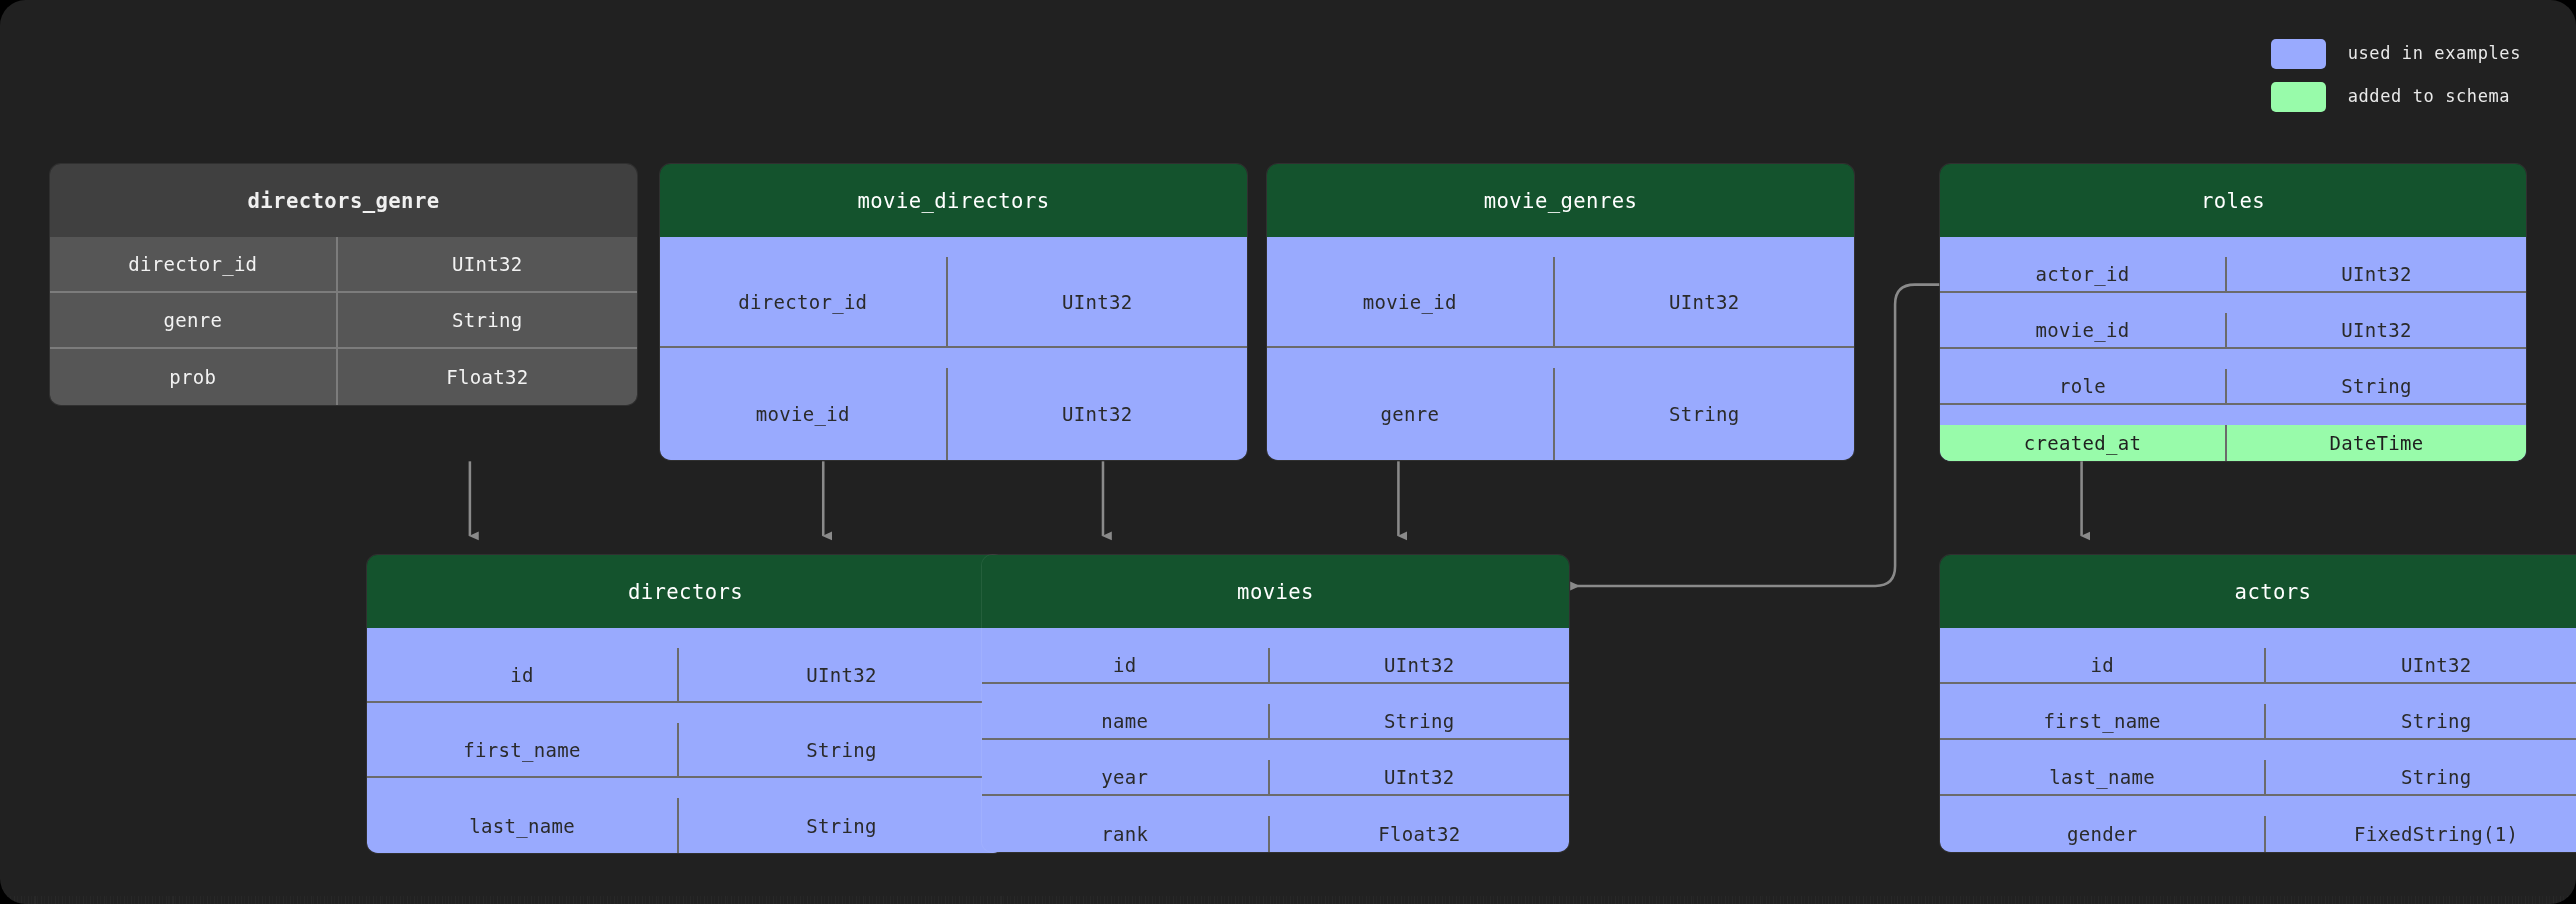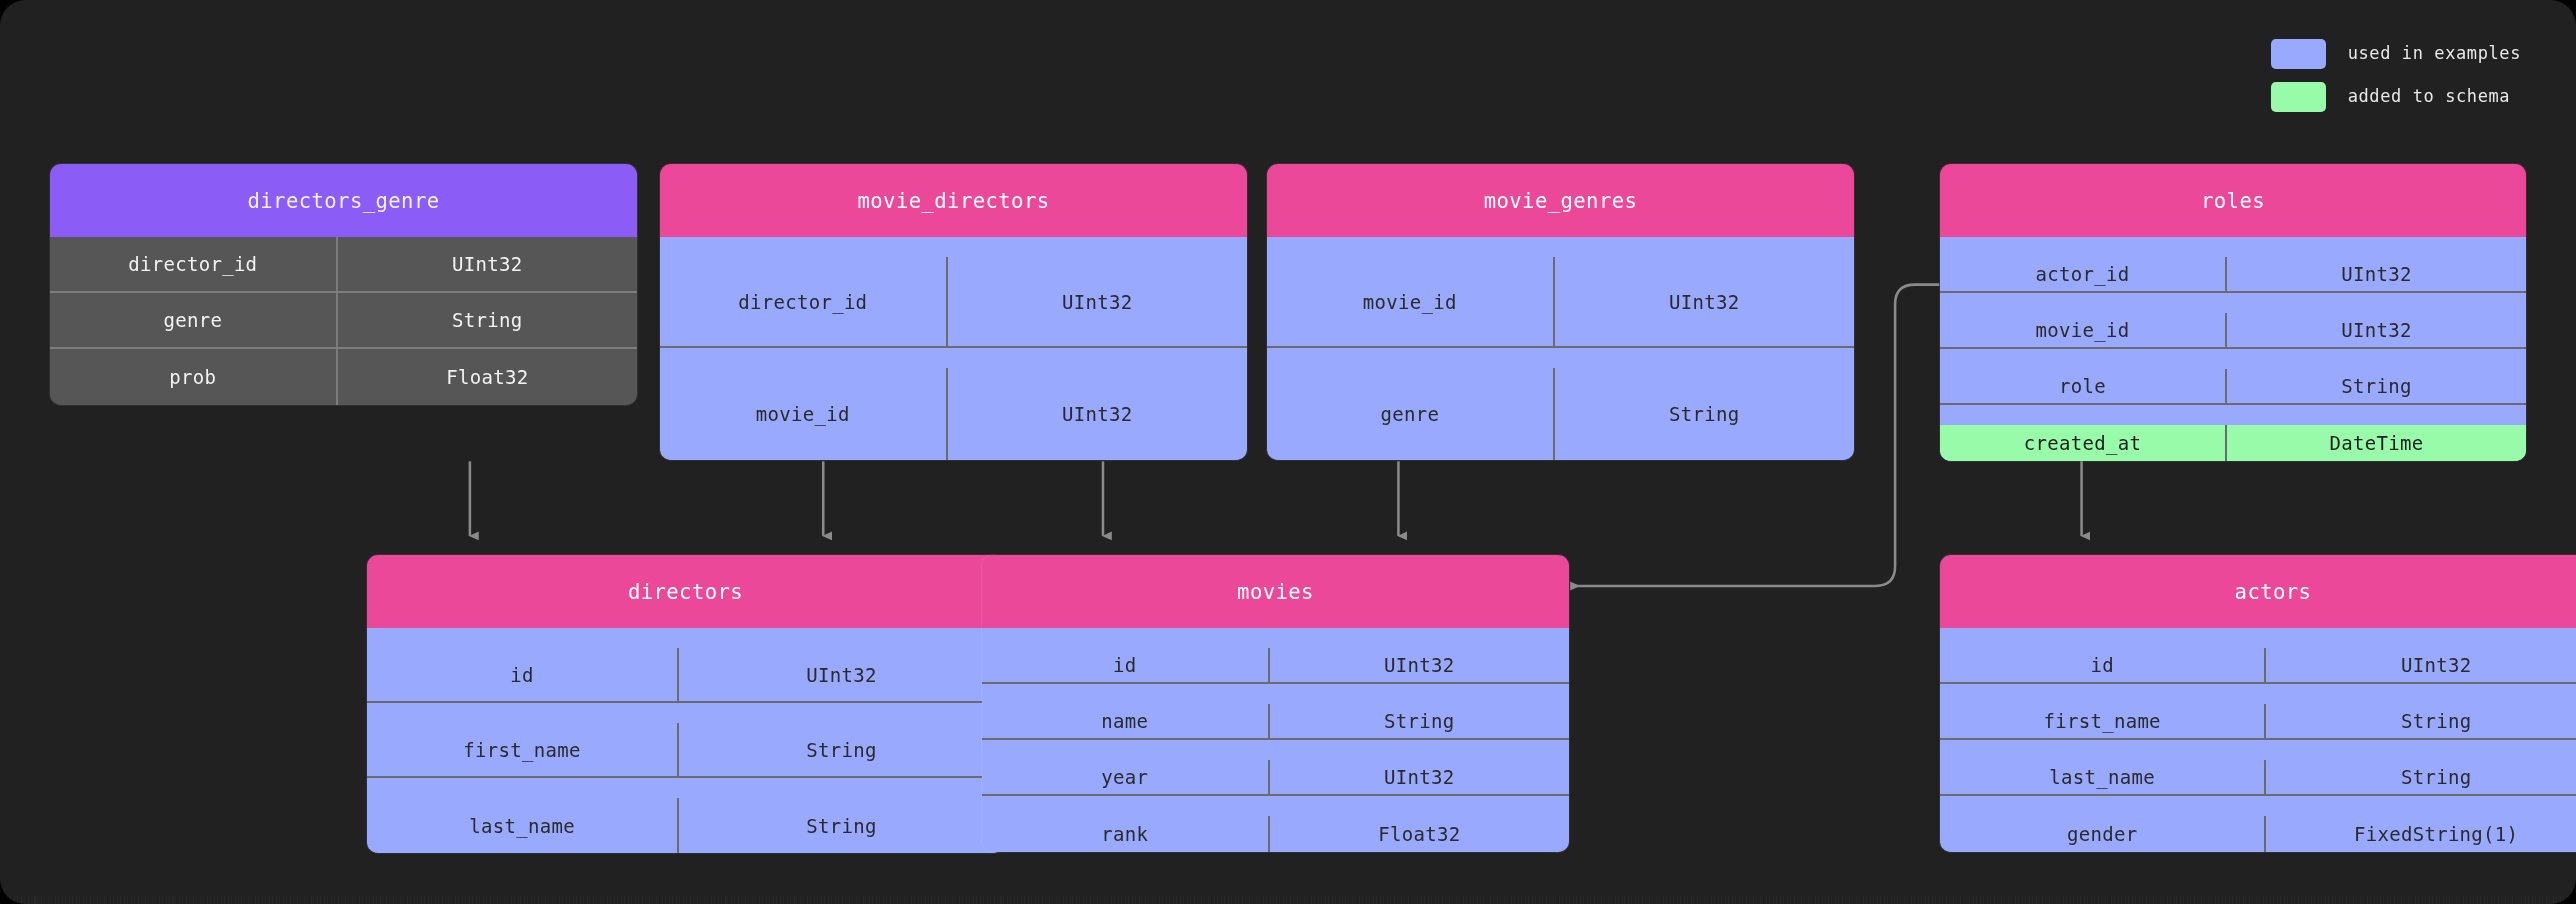--- a/index.html
+++ b/index.html
@@ -55,27 +55,27 @@
   .table-row { display: flex; height: 56px; }
   .cell {
     display: flex; align-items: center; justify-content: center;
     font-size: 19px; color: #2a2a2a; letter-spacing: 0.3px;
     overflow: hidden; white-space: nowrap;
   }
   .cell.col-name { width: 49%; }
   .cell.col-type { width: 51%; }
 
   
-  .theme-blue .table-header { background: #ec4899; }
+  .theme-blue .table-header { background: #14532d; }
   .theme-blue .table-row    { background: #99aafe; }
   .theme-blue .cell         { border-right: 2px solid #6b6b6b; border-bottom: 2px solid #6b6b6b; margin-top: 20px; }
   .theme-blue .cell.col-type{ border-right: none; }
   .theme-blue .table-row:last-child .cell { border-bottom: none; }
 
-  .theme-gray .table-header { background: #8b5cf6; color: #f0f0f0; }
+  .theme-gray .table-header { background: #404040; color: #f0f0f0; font-weight: bold; }
   .theme-gray .table-row    { background: #565656; }
   .theme-gray .cell         { color: #f2f2f2; border-right: 2px solid #7c7c7c; border-bottom: 2px solid #7c7c7c; }
   .theme-gray .cell.col-type{ border-right: none; }
   .theme-gray .table-row:last-child .cell { border-bottom: none; }
 
   .table-row.added .cell { background: #98fbaa; color: #1f1f1f; }
 
   
   .rows-tall .table-row { height: 67px; }
 

